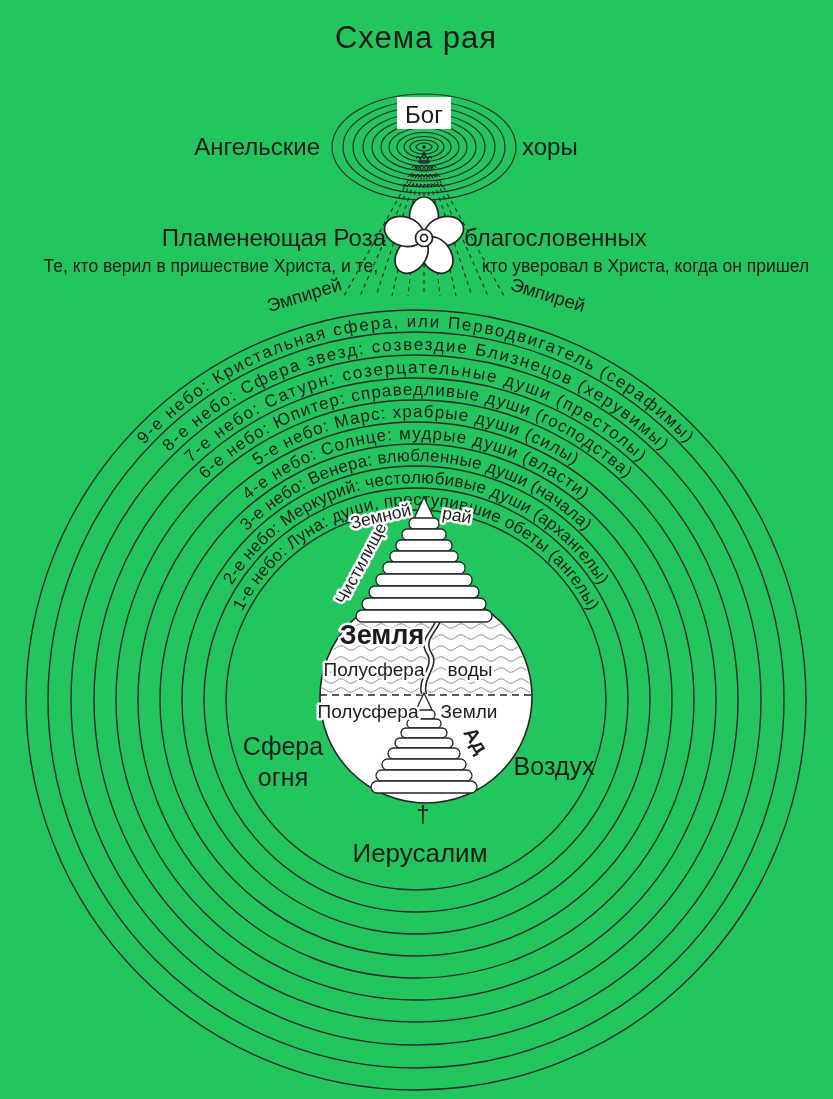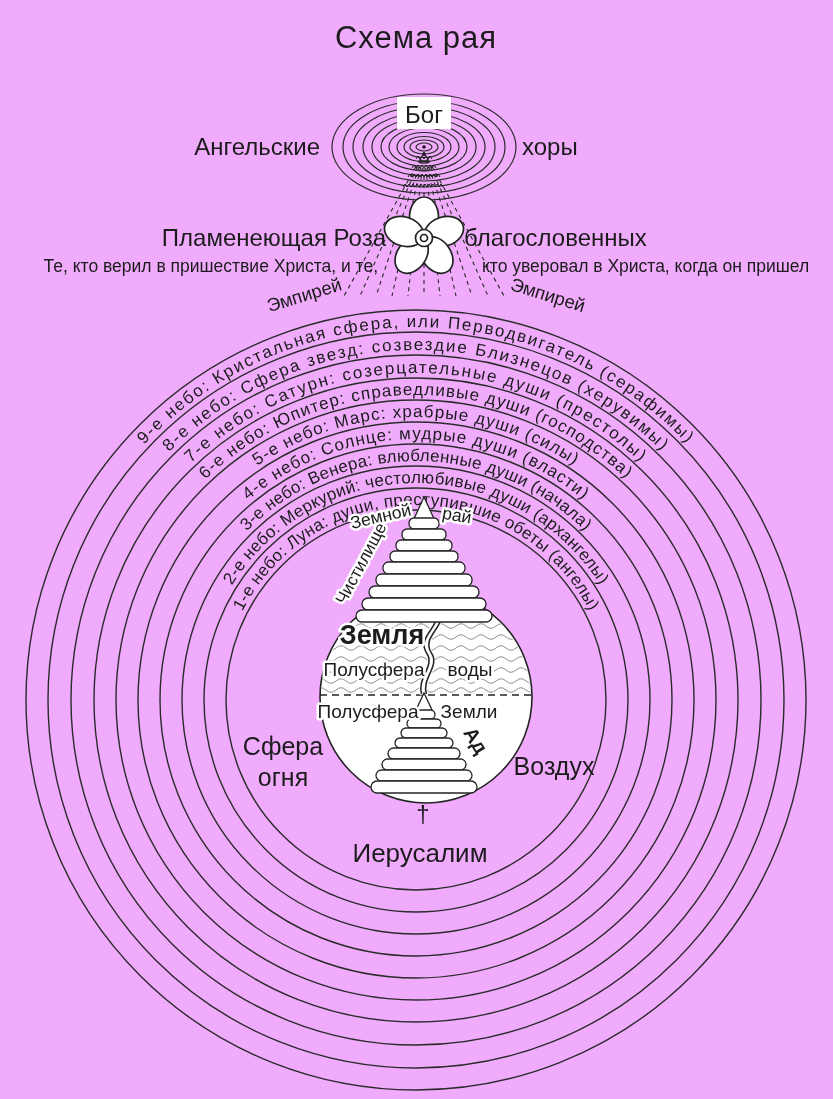--- a/index.html
+++ b/index.html
@@ -1,16 +1,16 @@
 <!DOCTYPE html>
 <html><head>
 <meta charset="utf-8">
 <style>
   html,body{margin:0;padding:0;background:#fff;}
-  .stage{position:relative;width:833px;height:1099px;background:#f0abfc;overflow:hidden;}
+  .stage{position:relative;width:833px;height:1099px;background:#22c55e;overflow:hidden;}
   svg{display:block;}
   text{font-family:"Liberation Sans","DejaVu Sans",sans-serif;fill:#1c1c1c;}
   .halo{paint-order:stroke;stroke:#ffffff;stroke-width:5px;stroke-linejoin:round;}
   .title{font-size:31px;font-weight:500;letter-spacing:1px;}
   .big{font-size:24px;}
   .sub{font-size:17.5px;}
   .emp{font-size:18.5px;}
   .ring{font-size:17px;}
   .ls-a{letter-spacing:1.8px;}
   .ls-b{letter-spacing:1.1px;}

